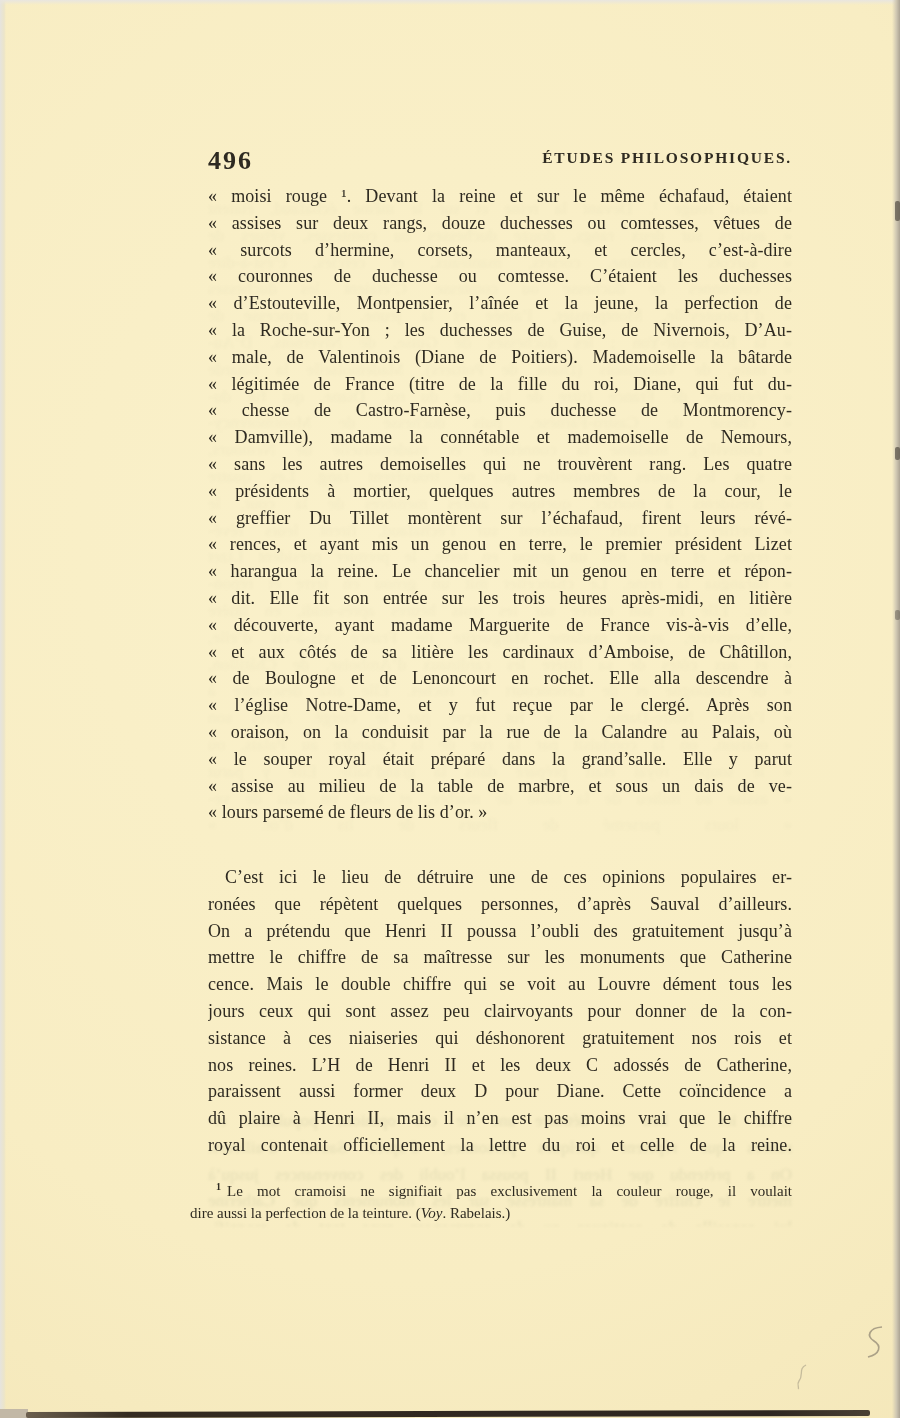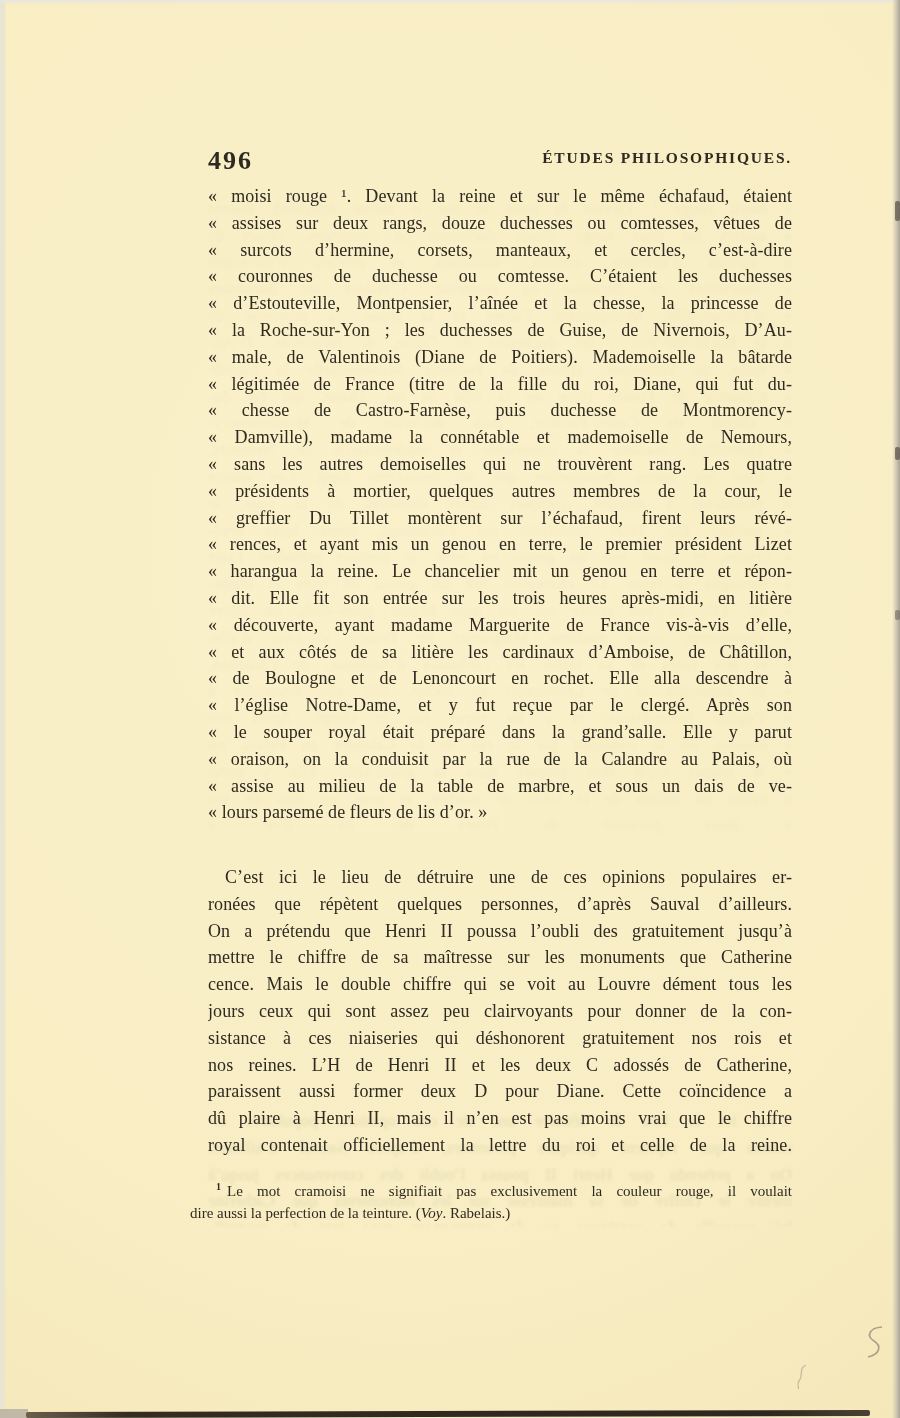--- a/index.html
+++ b/index.html
@@ -107,38 +107,38 @@
   <div class="header">
     <span class="folio">496</span>
     <span class="running-title">ÉTUDES PHILOSOPHIQUES.</span>
   </div>
 
   <div class="textblock quote">
       <div class="line">« moisi rouge ¹. Devant la reine et sur le même échafaud, étaient</div>
       <div class="line">« assises sur deux rangs, douze duchesses ou comtesses, vêtues de</div>
       <div class="line">« surcots d’hermine, corsets, manteaux, et cercles, c’est-à-dire</div>
       <div class="line">« couronnes de duchesse ou comtesse. C’étaient les duchesses</div>
-      <div class="line">« d’Estouteville, Montpensier, l’aînée et la chesse, la princesse de</div>
+      <div class="line">« d’Estouteville, Montpensier, l’aînée et la jeune, la perfection de</div>
       <div class="line">« la Roche-sur-Yon ; les duchesses de Guise, de Nivernois, D’Au-</div>
       <div class="line">« male, de Valentinois (Diane de Poitiers). Mademoiselle la bâtarde</div>
       <div class="line">« légitimée de France (titre de la fille du roi, Diane, qui fut du-</div>
       <div class="line">« chesse de Castro-Farnèse, puis duchesse de Montmorency-</div>
       <div class="line">« Damville), madame la connétable et mademoiselle de Nemours,</div>
       <div class="line">« sans les autres demoiselles qui ne trouvèrent rang. Les quatre</div>
       <div class="line">« présidents à mortier, quelques autres membres de la cour, le</div>
       <div class="line">« greffier Du Tillet montèrent sur l’échafaud, firent leurs révé-</div>
       <div class="line">« rences, et ayant mis un genou en terre, le premier président Lizet</div>
       <div class="line">« harangua la reine. Le chancelier mit un genou en terre et répon-</div>
       <div class="line">« dit. Elle fit son entrée sur les trois heures après-midi, en litière</div>
       <div class="line">« découverte, ayant madame Marguerite de France vis-à-vis d’elle,</div>
       <div class="line">« et aux côtés de sa litière les cardinaux d’Amboise, de Châtillon,</div>
       <div class="line">« de Boulogne et de Lenoncourt en rochet. Elle alla descendre à</div>
       <div class="line">« l’église Notre-Dame, et y fut reçue par le clergé. Après son</div>
+      <div class="line">« oraison, on la conduisit par la rue de la Calandre au Palais, où</div>
       <div class="line">« le souper royal était préparé dans la grand’salle. Elle y parut</div>
-      <div class="line">« oraison, on la conduisit par la rue de la Calandre au Palais, où</div>
       <div class="line">« assise au milieu de la table de marbre, et sous un dais de ve-</div>
       <div class="line">« lours parsemé de fleurs de lis d’or. »</div>
     </div>
 
   <div class="textblock para">
       <div class="line">C’est ici le lieu de détruire une de ces opinions populaires er-</div>
       <div class="line">ronées que répètent quelques personnes, d’après Sauval d’ailleurs.</div>
       <div class="line">On a prétendu que Henri II poussa l’oubli des gratuitement jusqu’à</div>
       <div class="line">mettre le chiffre de sa maîtresse sur les monuments que Catherine</div>
       <div class="line">cence. Mais le double chiffre qui se voit au Louvre dément tous les</div>

